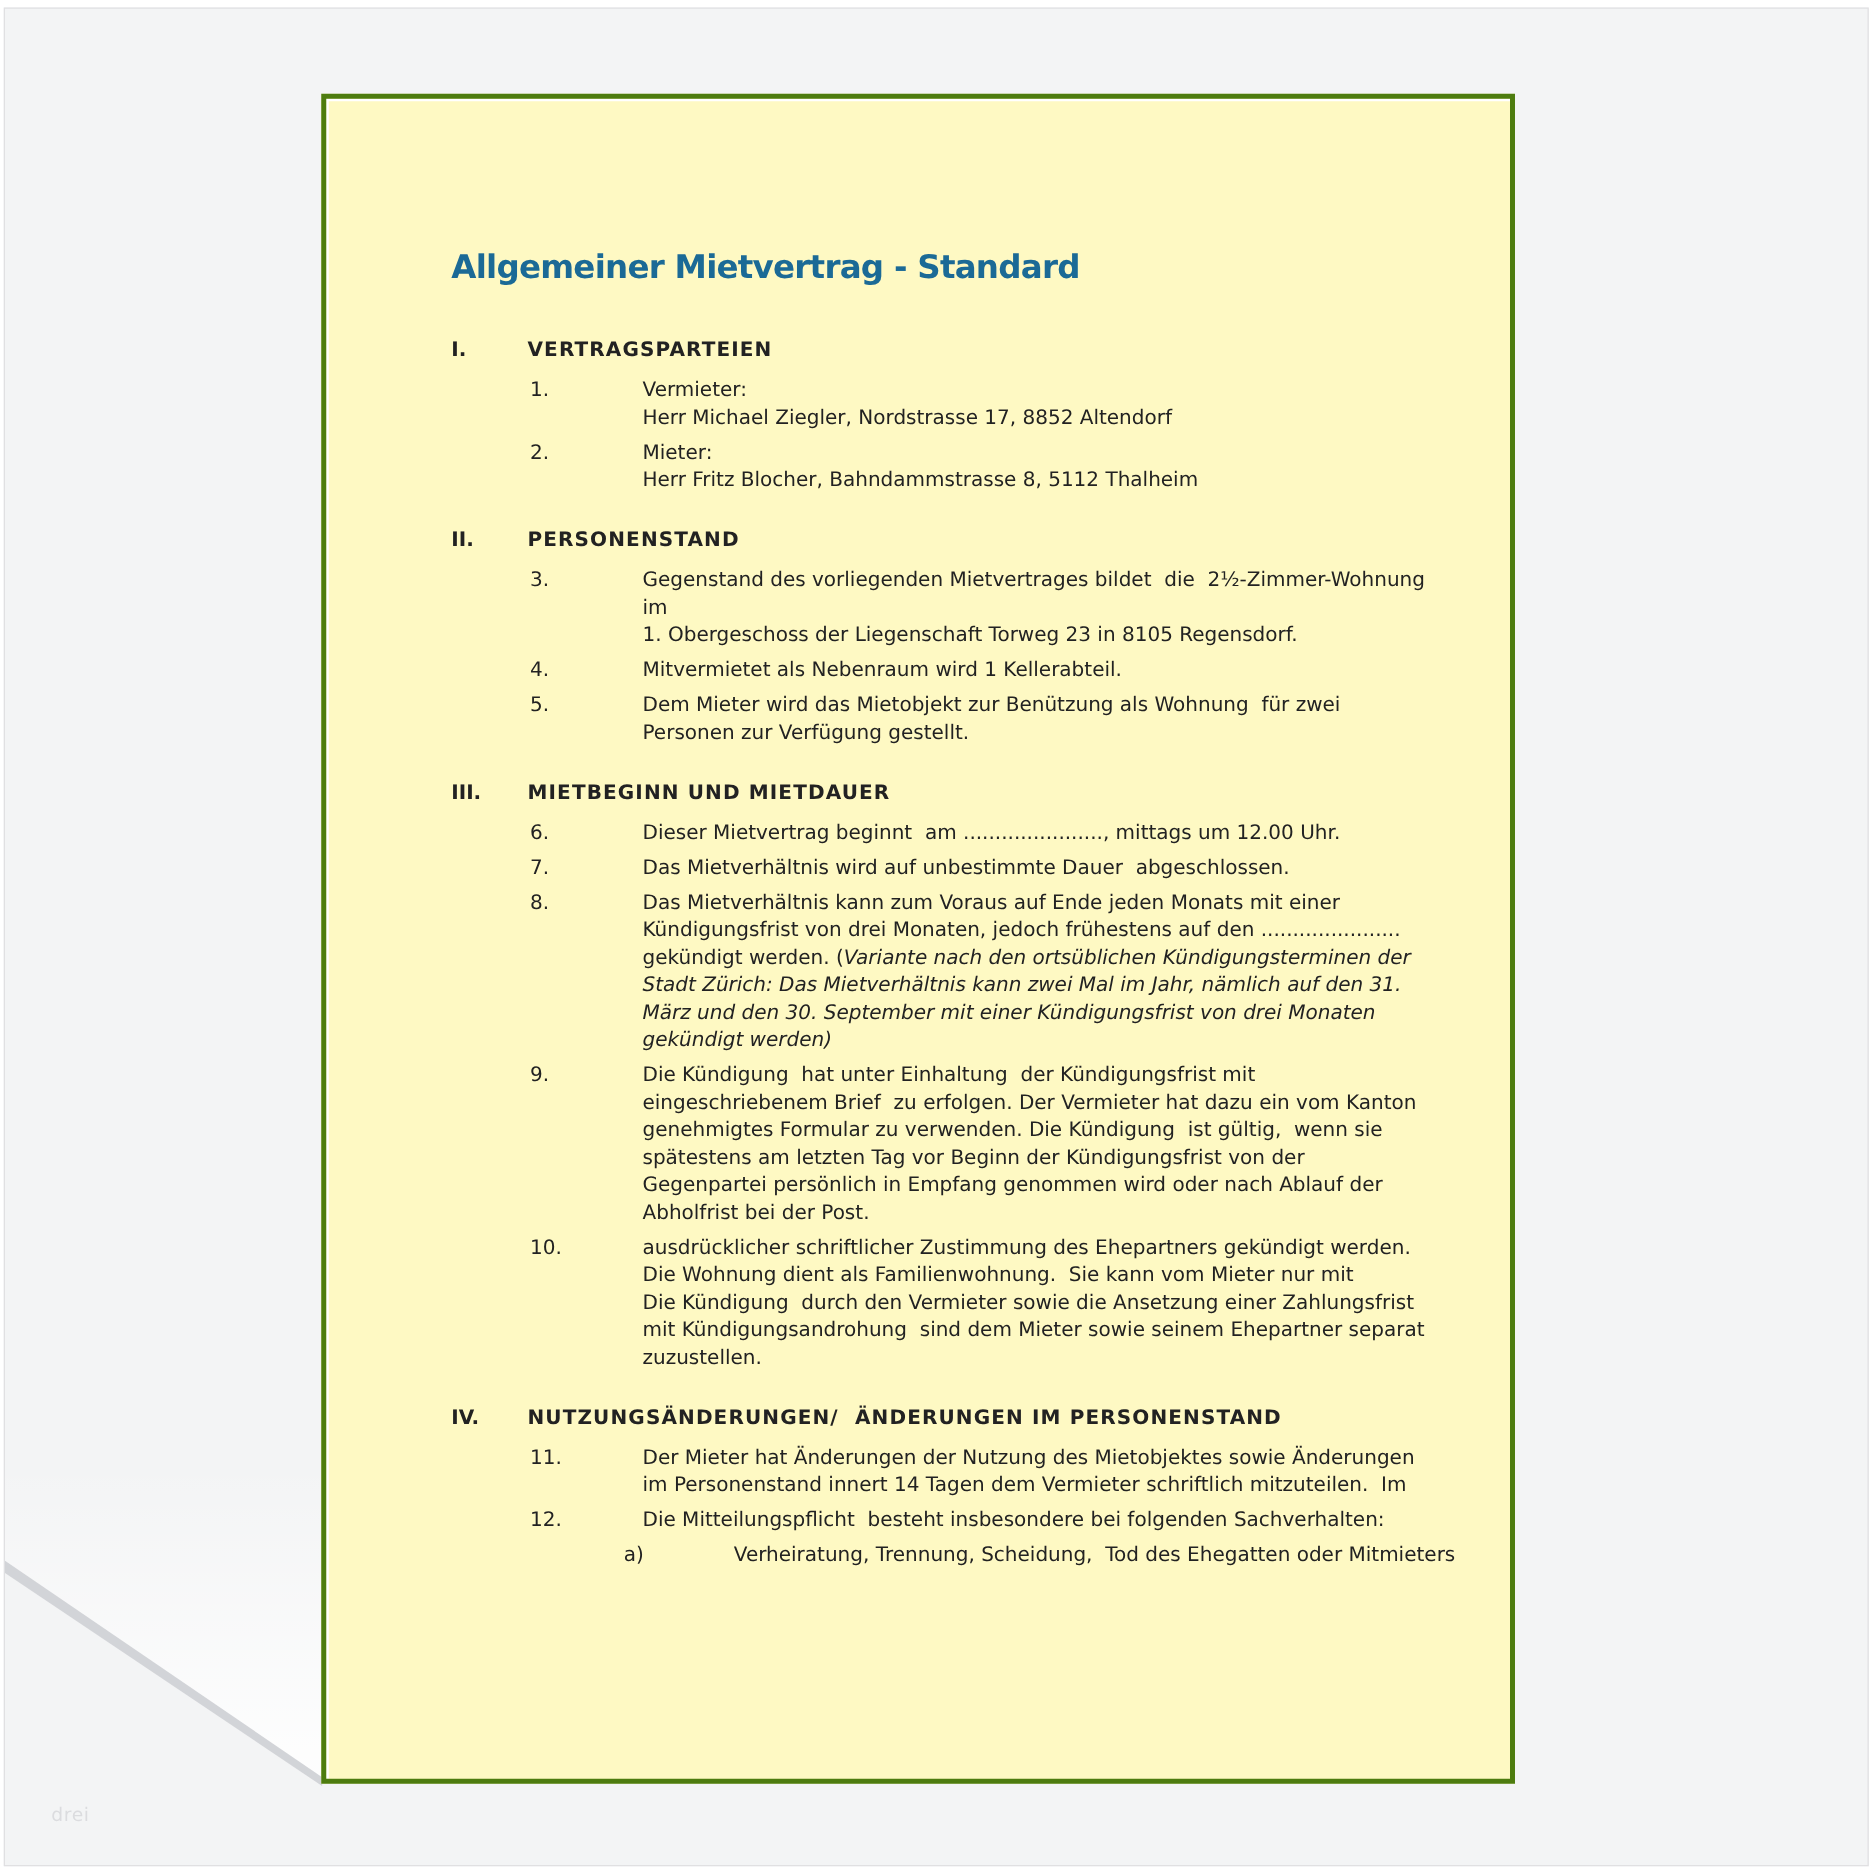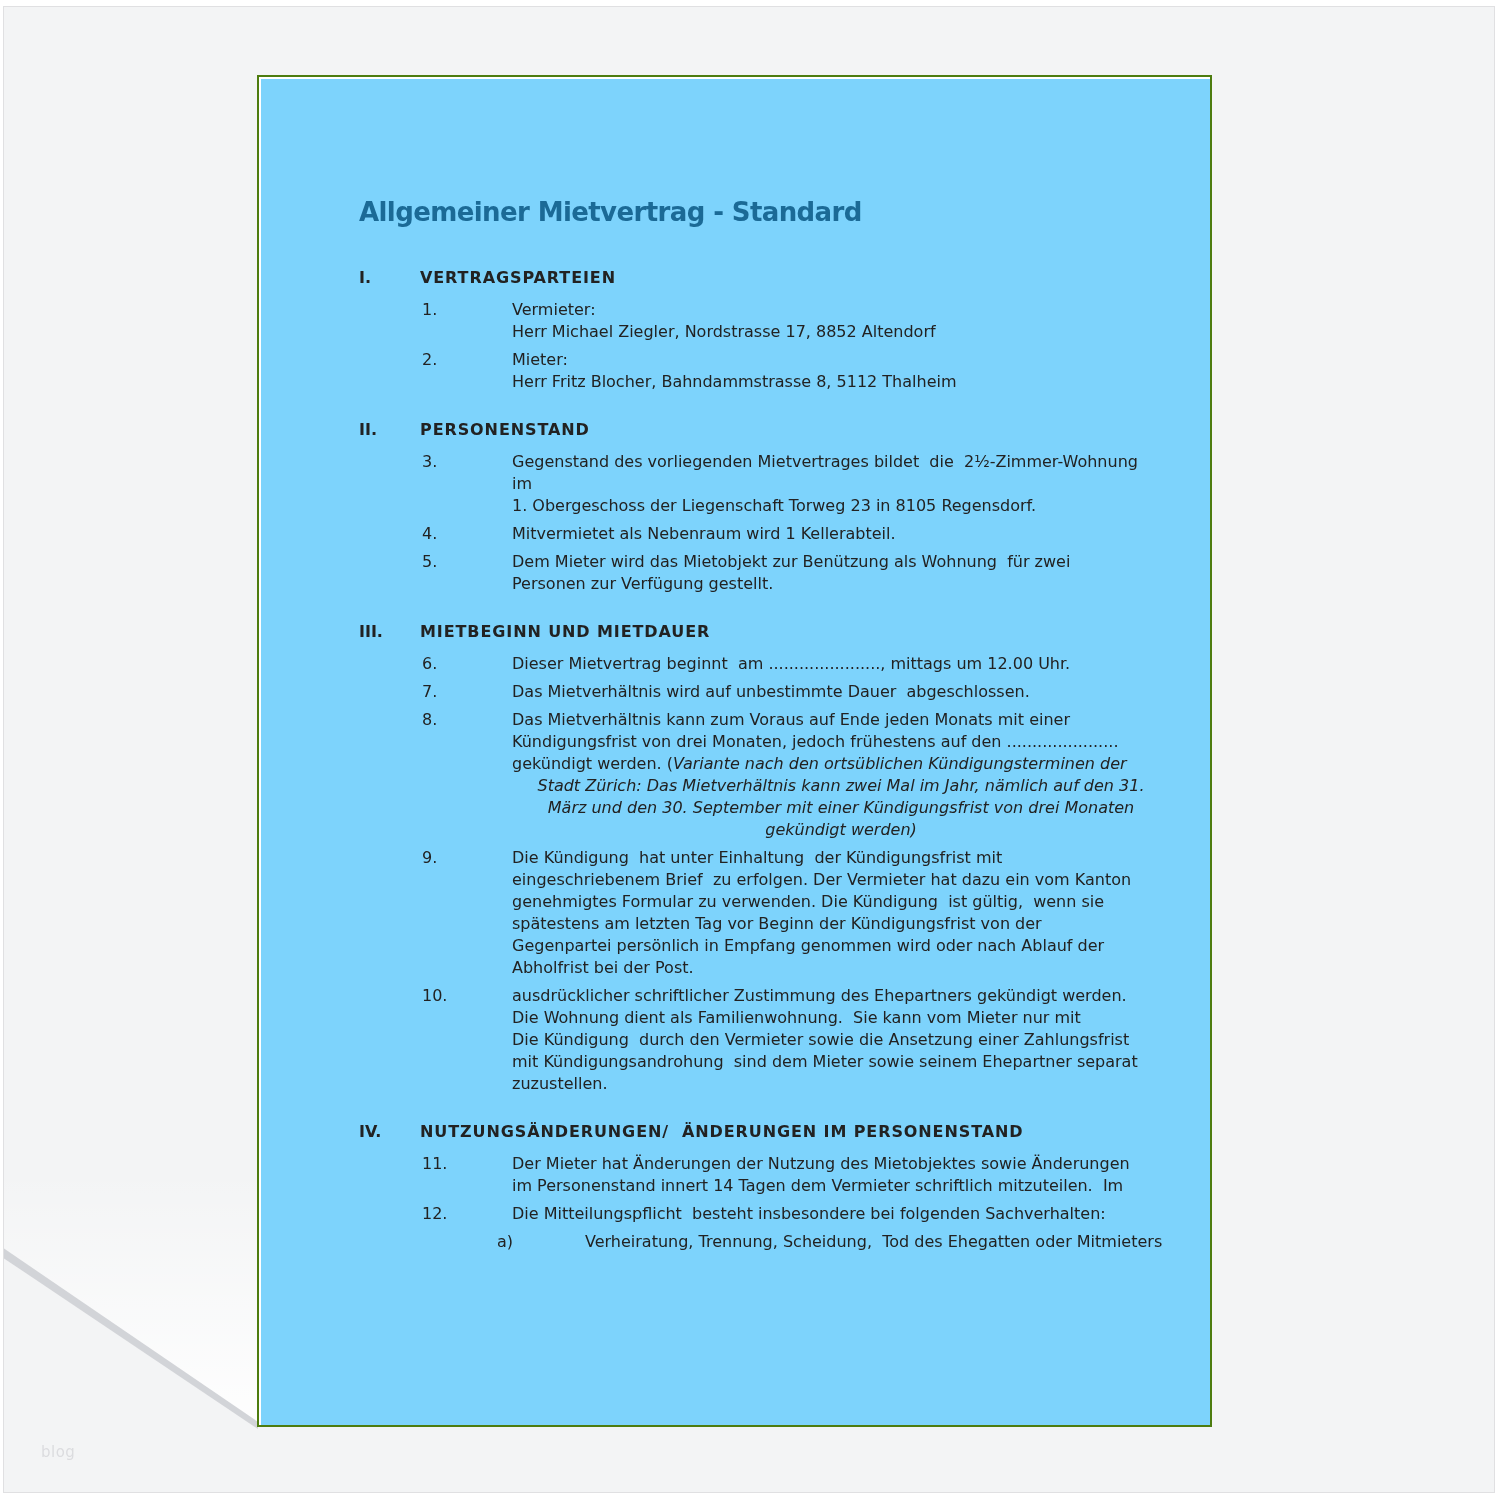--- a/index.html
+++ b/index.html
@@ -11,22 +11,22 @@
     overflow:hidden;
   }
   .stage {
     position:absolute; left:3px; top:6px; width:1492px; height:1487px;
     background:#f3f4f5;
     border:1px solid #e0e0e2;
     box-sizing:border-box;
   }
   .page {
     position:absolute; left:253px; top:68px; width:955px; height:1352px;
-    background:#7dd3fc;
-    border:2px solid #4d7c0f;
+    background:#fef9c3;
+    border:4px solid #4d7c0f;
     box-sizing:border-box;
     box-shadow: inset 2px 0 0 #ffffff, inset 0 2px 0 #ffffff;
   }
   .content { padding:118px 40px 0 100px; }
 
   .doc-title {
     font-size:26px; font-weight:bold; letter-spacing:-0.6px;
     color:#1b6a96; line-height:34px; margin:0 0 38px 0;
     white-space:pre;
   }
@@ -34,21 +34,21 @@
   .sec { margin-top:26px; }
   .sec:first-of-type { margin-top:0; }
   .sec-head { display:flex; line-height:22px; margin-bottom:10px; }
   .sec-rn   { width:61px; font-weight:bold; font-size:16px; flex:none; white-space:pre; }
   .sec-ttl  { font-weight:bold; font-size:16px; letter-spacing:0.9px; white-space:pre; }
 
   .item { display:flex; padding-left:63px; margin-bottom:6px; }
   .inum { width:42px; flex:none; font-size:16px; line-height:22px; white-space:pre; }
   .ibody{ flex:1; }
   .ln   { font-size:16px; line-height:22px; white-space:pre;margin-left:48px; }
-  .it   { font-style:italic;text-align:center; }
+  .it   { font-style:italic; }
 
   .sub { display:flex; padding-left:33px; margin-top:6px; }
   .snum{ width:40px; flex:none; font-size:16px; line-height:22px; white-space:pre; }
 
   
   .fold-light {
     position:absolute; left:0px; top:1140px; width:254px; height:282px;
     background:linear-gradient(to bottom, rgba(255,255,255,0) 8%, rgba(255,255,255,0.85) 92%);
     clip-path:polygon(0 36%, 100% 97.5%, 100% 0, 0 0);
   }
@@ -196,15 +196,15 @@
                 <div class="snum">a)</div>
                 <div class="ln">Verheiratung, Trennung, Scheidung,  Tod des Ehegatten oder Mitmieters</div>
               </div>
             </div>
           </div>
         </div>
 
       </div>
     </div>
 
-    <div class="watermark">blog</div>
+    <div class="watermark">drei</div>
   </div>
 </div>
 
 </body></html>

